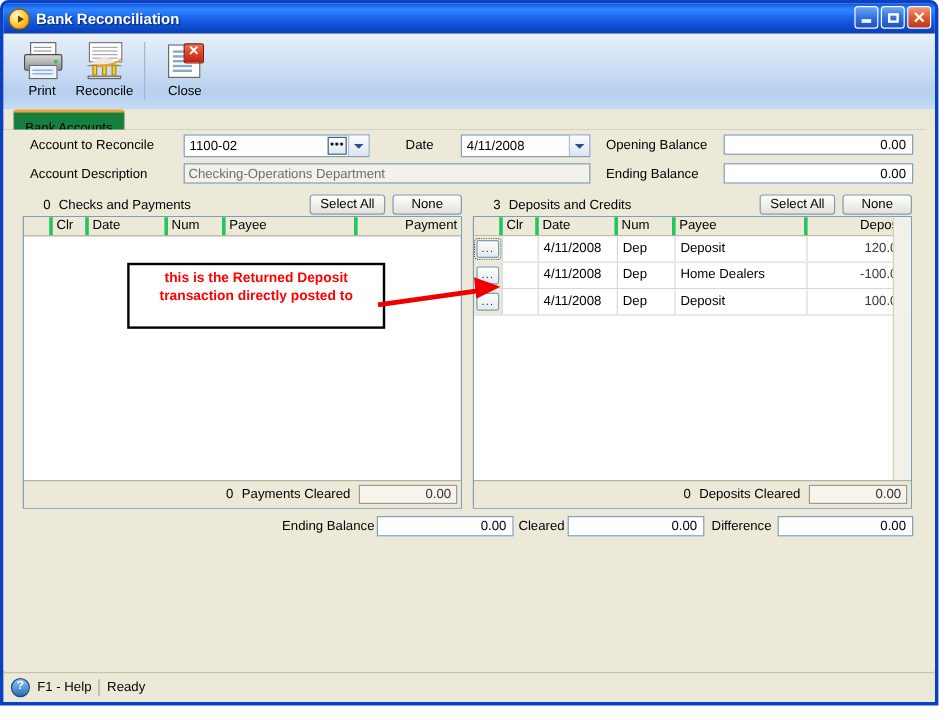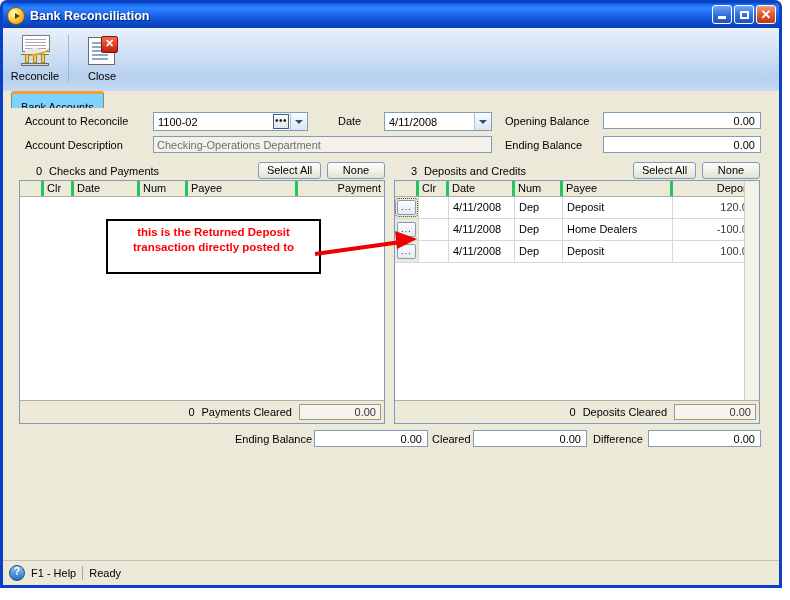--- a/index.html
+++ b/index.html
@@ -59,21 +59,21 @@
   .ic-close .doc i{position:absolute;left:3px;width:16px;height:1.5px;background:#8aa8c8;display:block;}
   .ic-close .x{position:absolute;right:1px;top:1px;width:15px;height:15px;border-radius:2px;
     background:linear-gradient(to bottom,#f36a4a,#c1200b);border:1px solid #8d1405;
     color:#fff;font-size:11px;font-weight:bold;line-height:13px;text-align:center;}
 
   
   .client{position:absolute;left:0;right:0;top:88px;bottom:26px;background:#ece9d8;}
 
   .tabstrip{height:17px;padding-left:8px;position:relative;}
   .tab{position:absolute;left:8px;top:0;height:18px;padding:5px 9px;line-height:17px;
-    background:#7dd3fc;border:1px solid #8b8878;border-bottom:none;border-top:3px solid #f0a030;
+    background:#15803d;border:1px solid #8b8878;border-bottom:none;border-top:3px solid #f0a030;
     border-radius:3px 3px 0 0;font-size:11px;box-sizing:border-box;}
   .tabline{position:absolute;left:0;right:8px;top:17px;height:1px;background:#8b8878;}
 
   .panel{position:absolute;left:0;right:0;top:17px;bottom:0;background:#ece9d8;}
 
   .lbl{font-size:11px;color:#000;}
   .fld{border:1px solid #7f9db9;background:#fff;height:17px;line-height:16px;
     font-size:11px;padding:0 3px;box-sizing:border-box;font-family:"Liberation Sans",sans-serif;}
   .fld.ro{background:#f3f1ea;color:#6e6e6e;}
   .fld.num{text-align:right;padding-right:5px;}
@@ -135,20 +135,35 @@
           <div class="gl-max"></div>
         </div>
       <div class="tb-btn tb-close">
           <div class="gl-close">✕</div>
         </div>
     </div>
   </div>
 
   <div class="toolbar">
     <div class="tbtn">
+      <div class="ic ic-print">
+        <div class="paper">
+            <i style="top:3px"></i>
+            <i style="top:6px"></i>
+            <i style="top:9px"></i>
+          </div>
+        <div class="body"></div>
+        <div class="out">
+            <i style="top:3px"></i>
+            <i style="top:6px"></i>
+          </div>
+      </div>
+      <div class="lbl">Print</div>
+    </div>
+    <div class="tbtn">
       <div class="ic ic-bank">
         <div class="sheet">
             <i style="top:3px"></i>
             <i style="top:6px"></i>
             <i style="top:9px"></i>
             <i style="top:12px"></i>
           </div>
         <div class="roof"></div>
         <div class="col" style="left:7px"></div>
         <div class="col" style="left:15px"></div>

